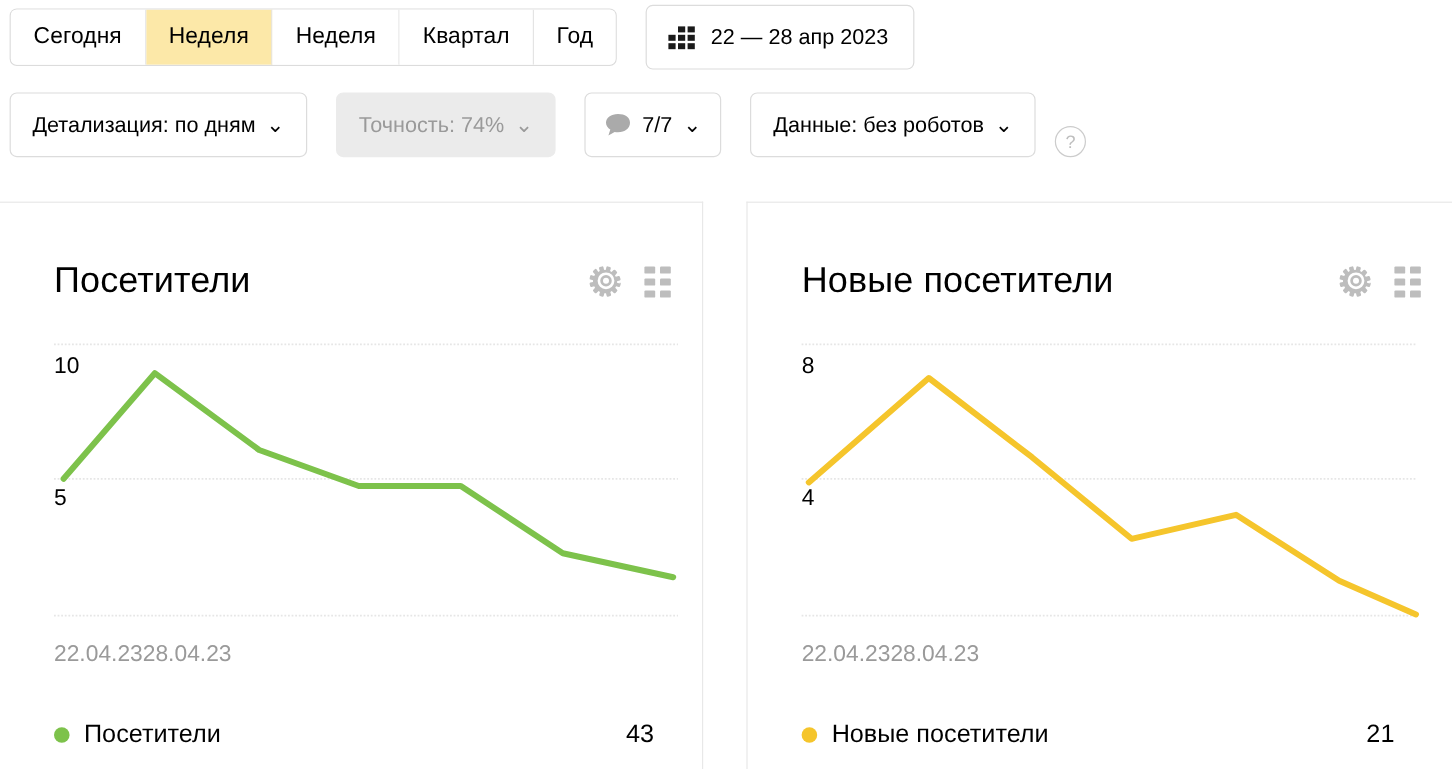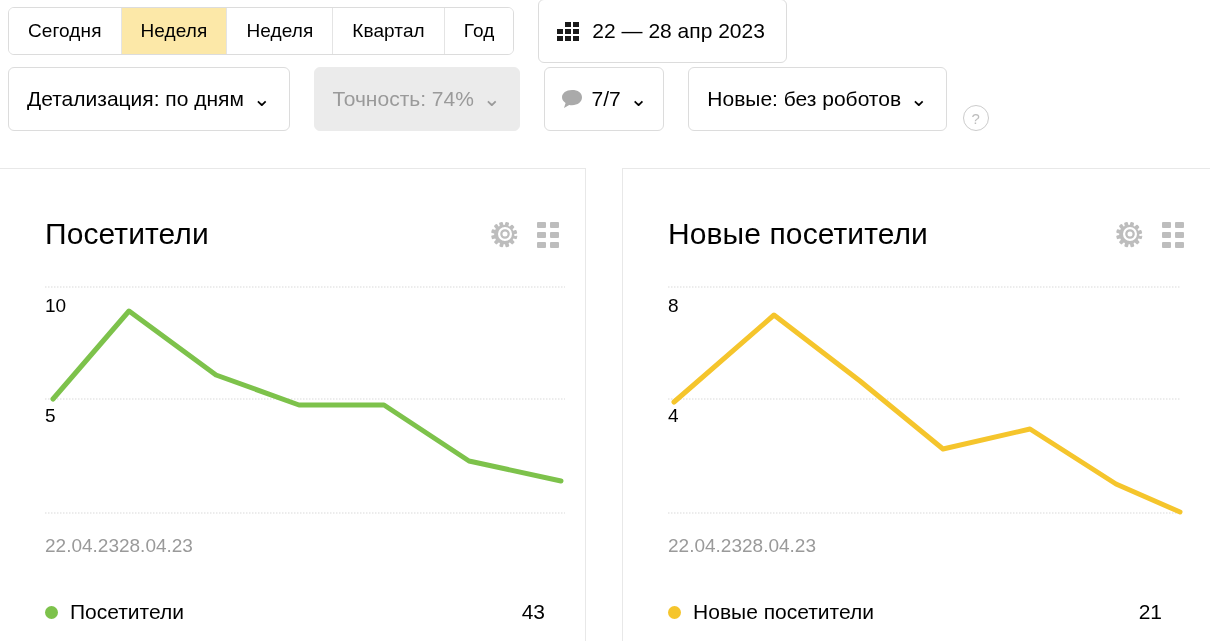--- a/index.html
+++ b/index.html
@@ -60,27 +60,27 @@
   }
   .period-tab:last-child { border-right: none; }
   .period-tab.active {
     background: #fce8a8;
   }
 
   
   .pill {
     display: flex;
     align-items: center;
-    height: 64px;
+    height: 54px;
     box-sizing: border-box;
     border: 1px solid #dcdcdc;
     border-radius: 6px;
     background: #fff;
     padding: 0 16px;
-    font-size: 21px;
+    font-size: 18px;
     color: #000;
     cursor: pointer;
     white-space: nowrap;
   }
   .pill.disabled {
     background: #ebebeb;
     border-color: #ebebeb;
     color: #9a9a9a;
     cursor: default;
   }
@@ -281,21 +281,21 @@
     <svg class="bubble-icon" viewBox="0 0 22 20">
       <path d="M11 1C5.2 1 1 4.2 1 8.3c0 2.3 1.4 4.4 3.6 5.7L3 19l5.2-3.1c.9.2 1.8.3 2.8.3 5.8 0 10-3.2 10-7.9S16.8 1 11 1z" fill="#aaaaaa"></path>
     </svg>
     <span>7/7</span>
     <span class="caret">⌄</span>
   </div>
 
   <div class="gap-24"></div>
 
   <div class="pill" style="padding:0 18px;">
-    <span>Новые: без роботов</span>
+    <span>Данные: без роботов</span>
     <span class="caret">⌄</span>
   </div>
 
   <div class="gap-16"></div>
 
   <div class="help-circle">?</div>
 
 </div>
 
 <div id="cards">

